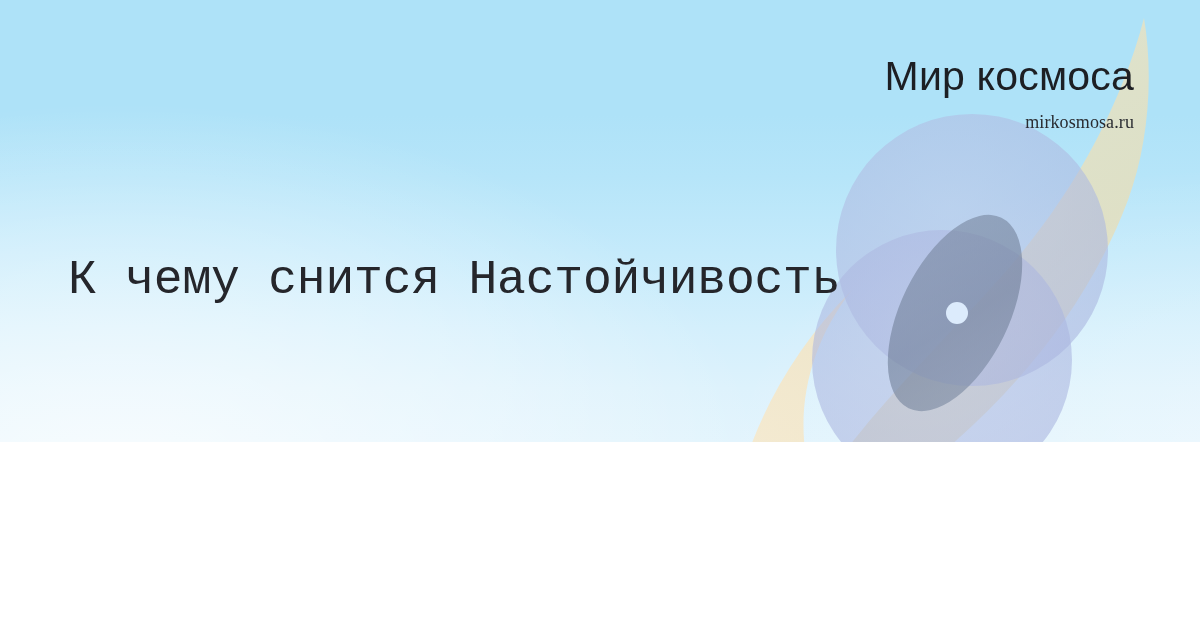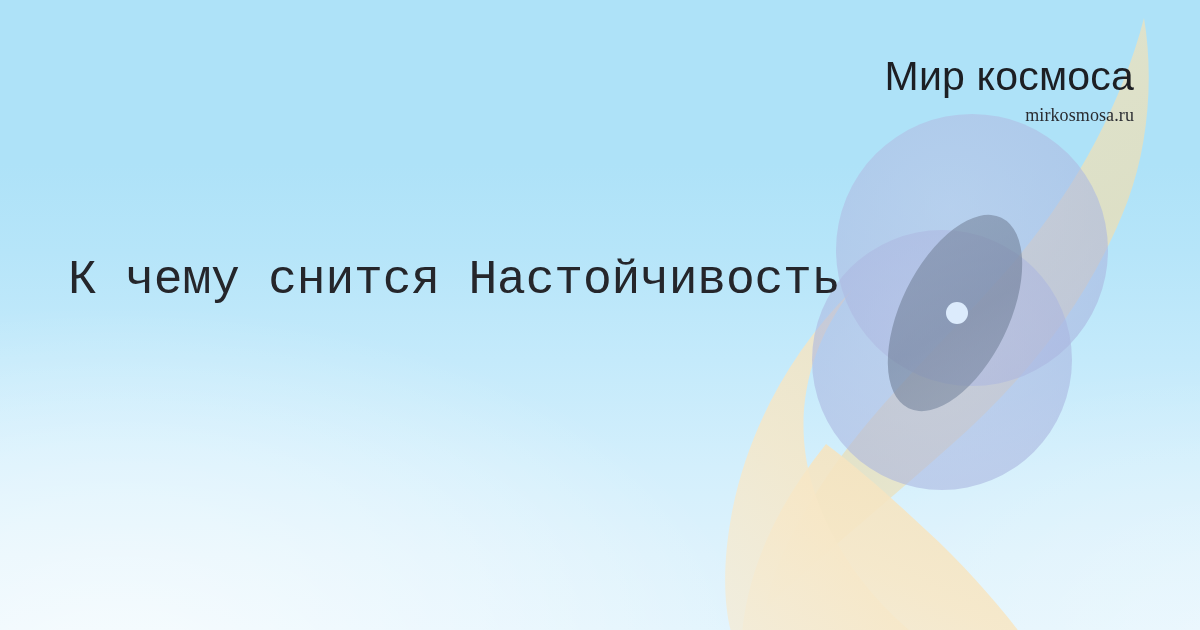--- a/index.html
+++ b/index.html
@@ -8,21 +8,21 @@
     padding: 0;
     background: #ffffff;
   }
   body {
     font-family: "Liberation Sans", "DejaVu Sans", sans-serif;
   }
 
   .banner {
     position: relative;
     width: 1200px;
-    height: 630px;
+    height: 442px;
     overflow: hidden;
     background: linear-gradient(180deg,
         #aee2f8 0%,
         #aee2f8 26%,
         #b6e5f9 40%,
         #c4eafb 57%,
         #d3effc 74%,
         #ddf2fc 88%,
         #e2f4fd 100%);
   }
@@ -79,21 +79,21 @@
   .brand-name {
     display: block;
     font-size: 41px;
     font-weight: 400;
     letter-spacing: 0.2px;
     color: #1d1f24;
     white-space: nowrap;
   }
   .brand-url {
     display: block;
-    margin-top: 9px;
+    margin-top: 16px;
     font-family: "Liberation Serif", "DejaVu Serif", serif;
     font-size: 18px;
     letter-spacing: 0.1px;
     color: #2a2c31;
     white-space: nowrap;
   }
 </style>
 </head>
 <body>
 

